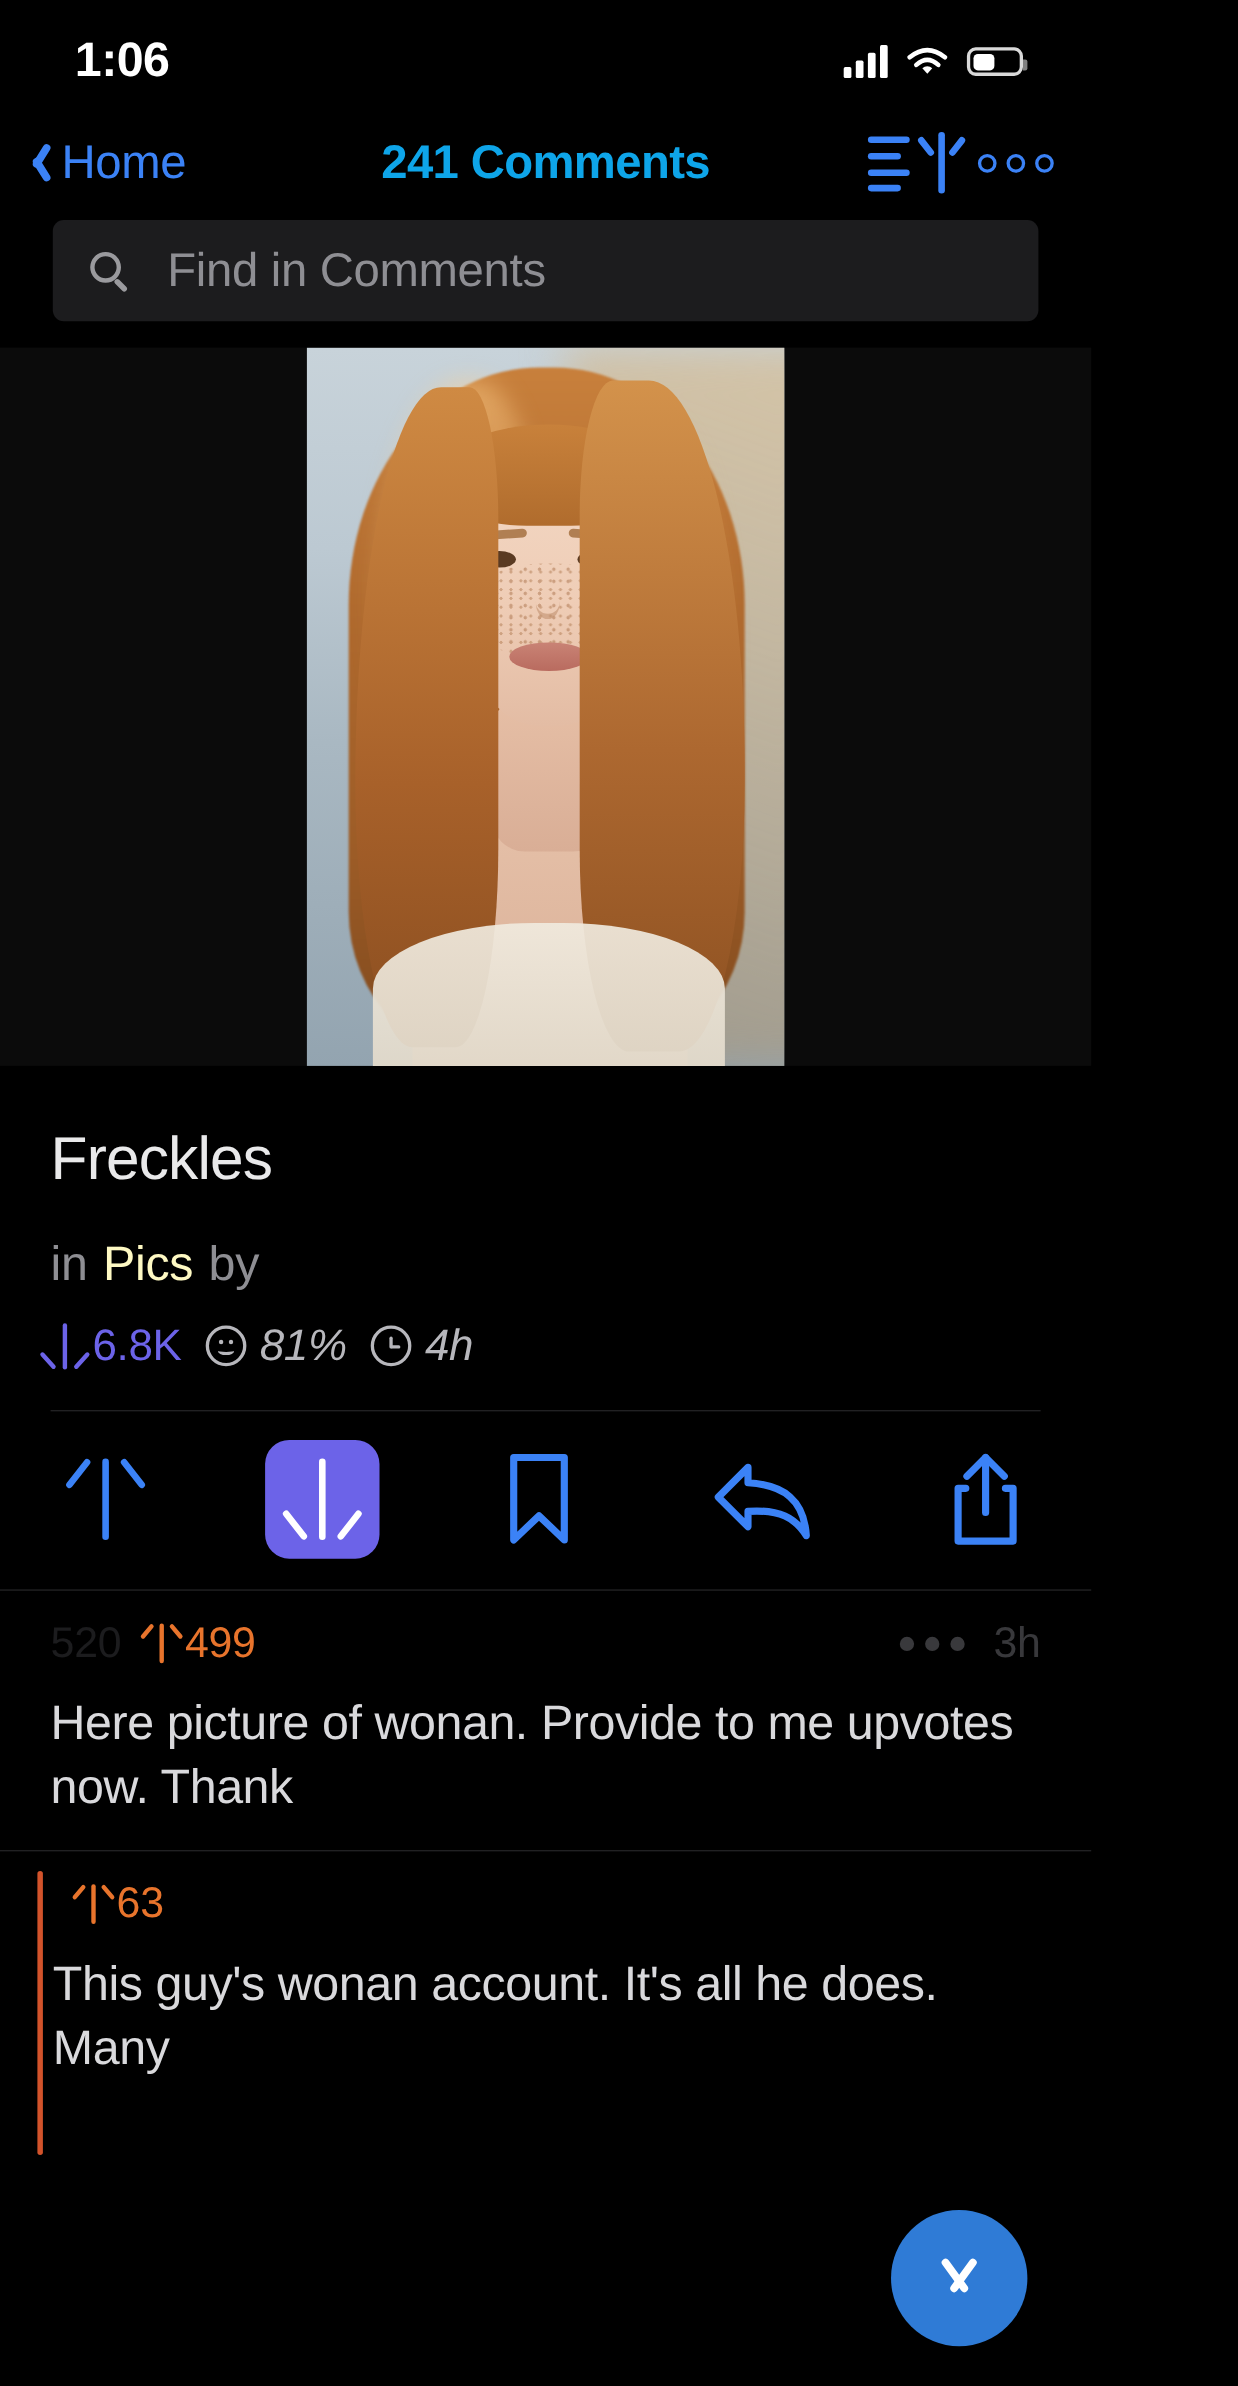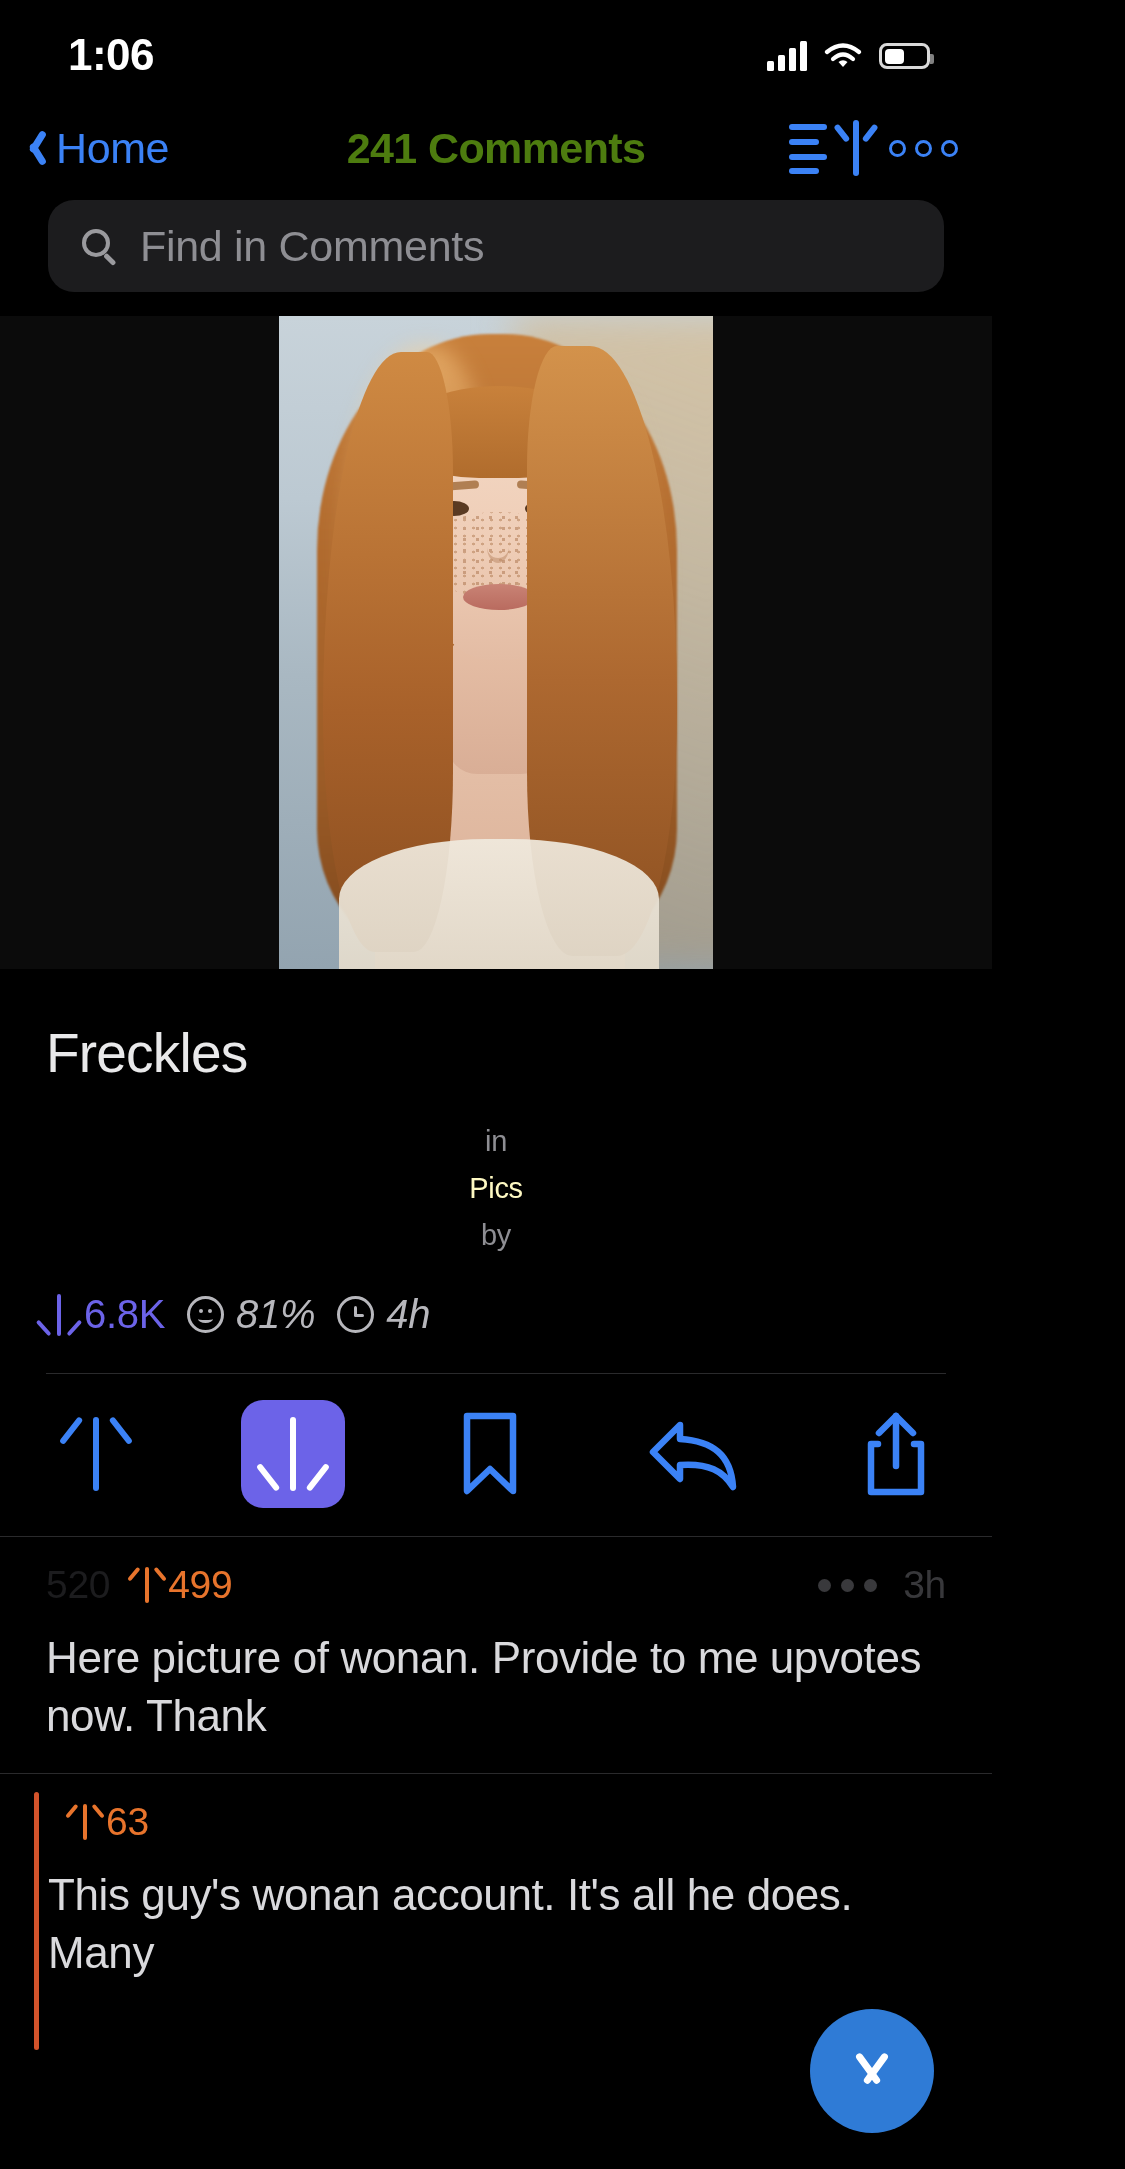--- a/index.html
+++ b/index.html
@@ -47,21 +47,21 @@
   .chev-left:before,.chev-left:after{
     content:""; position:absolute; left:4px; width:7px; height:24px;
     background:#3b82f6; border-radius:4px;
   }
   .chev-left:before{ top:0; transform-origin:bottom center; transform:rotate(32deg); }
   .chev-left:after{ bottom:0; transform-origin:top center; transform:rotate(-32deg); }
   .nav-back-label{ color:#3b82f6; font-size:43px; letter-spacing:-0.4px; }
 
   .nav-title{
     position:absolute; left:0; right:0; text-align:center;
-    color:#4d7c0f; font-size:43px; font-weight:700; letter-spacing:-0.6px;
+    color:#0ea5e9; font-size:43px; font-weight:700; letter-spacing:-0.6px;
     pointer-events:none;
   }
 
   .nav-right{ margin-left:auto; display:flex; align-items:center; gap:26px; z-index:2; }
 
   .sort-icon{ position:relative; width:74px; height:52px; cursor:pointer; }
   .sort-icon .ln{ position:absolute; left:0; height:6px; background:#3b82f6; border-radius:3px; }
   .sort-icon .ln:nth-child(1){ top:2px;  width:38px; }
   .sort-icon .ln:nth-child(2){ top:17px; width:30px; }
   .sort-icon .ln:nth-child(3){ top:32px; width:38px; }
@@ -75,22 +75,22 @@
   }
   .sort-icon .up:before{ left:-8px; transform-origin:bottom center; transform:rotate(-38deg); }
   .sort-icon .up:after{ left:8px;  transform-origin:bottom center; transform:rotate(38deg); }
 
   .dots{ display:flex; gap:9px; align-items:center; cursor:pointer; }
   .dots i{ width:17px; height:17px; border:3.5px solid #3b82f6; border-radius:50%; display:block; }
 
   
   .searchwrap{ padding:8px 48px 24px; }
   .searchbar{
-    height:92px; background:#1c1c1e; border-radius:26px;
-    display:flex; align-items:center; padding:0 34px; gap:24px;
+    height:92px; background:#1c1c1e; border-radius:10px;
+    display:flex; align-items:center; padding:0 34px; gap:36px;
   }
   .mag{ position:relative; width:34px; height:34px; flex:none; }
   .mag .ring{ position:absolute; left:0; top:0; width:28px; height:28px;
               border:4px solid #9a9a9e; border-radius:50%; }
   .mag .handle{ position:absolute; left:23px; top:23px; width:14px; height:4.5px;
                 background:#9a9a9e; border-radius:3px; transform:rotate(45deg); transform-origin:left center; }
   .search-placeholder{ color:#8e8e93; font-size:43px; letter-spacing:-0.3px; }
 
   
   .hero{
@@ -179,22 +179,22 @@
           background-position:0 0, 5px 4px;
           border-radius:50%;
   }
 
   
   .post{ padding:0 46px; }
   .post-title{
     color:#e9e9ea; font-size:55px; letter-spacing:-0.8px; padding:52px 0 0;
   }
   .post-sub{
-    display:flex; align-items:center; gap:14px; padding-top:40px;
-    font-size:29px; letter-spacing:-0.3px;flex-direction:column;
+    display:flex; align-items:flex-start; gap:14px; padding-top:40px;
+    font-size:44px; letter-spacing:-0.3px;
   }
   .post-sub .dim{ color:#8e8e93; }
   .post-sub .sublink{ color:#fef9c3; }
   .post-sub .author{ color:#1a1a1c; }
 
   .post-stats{
     display:flex; align-items:flex-start; gap:22px; padding-top:26px;
     font-size:40px; letter-spacing:-0.3px;
   }
   .stat{ display:flex; align-items:center; gap:12px; }

